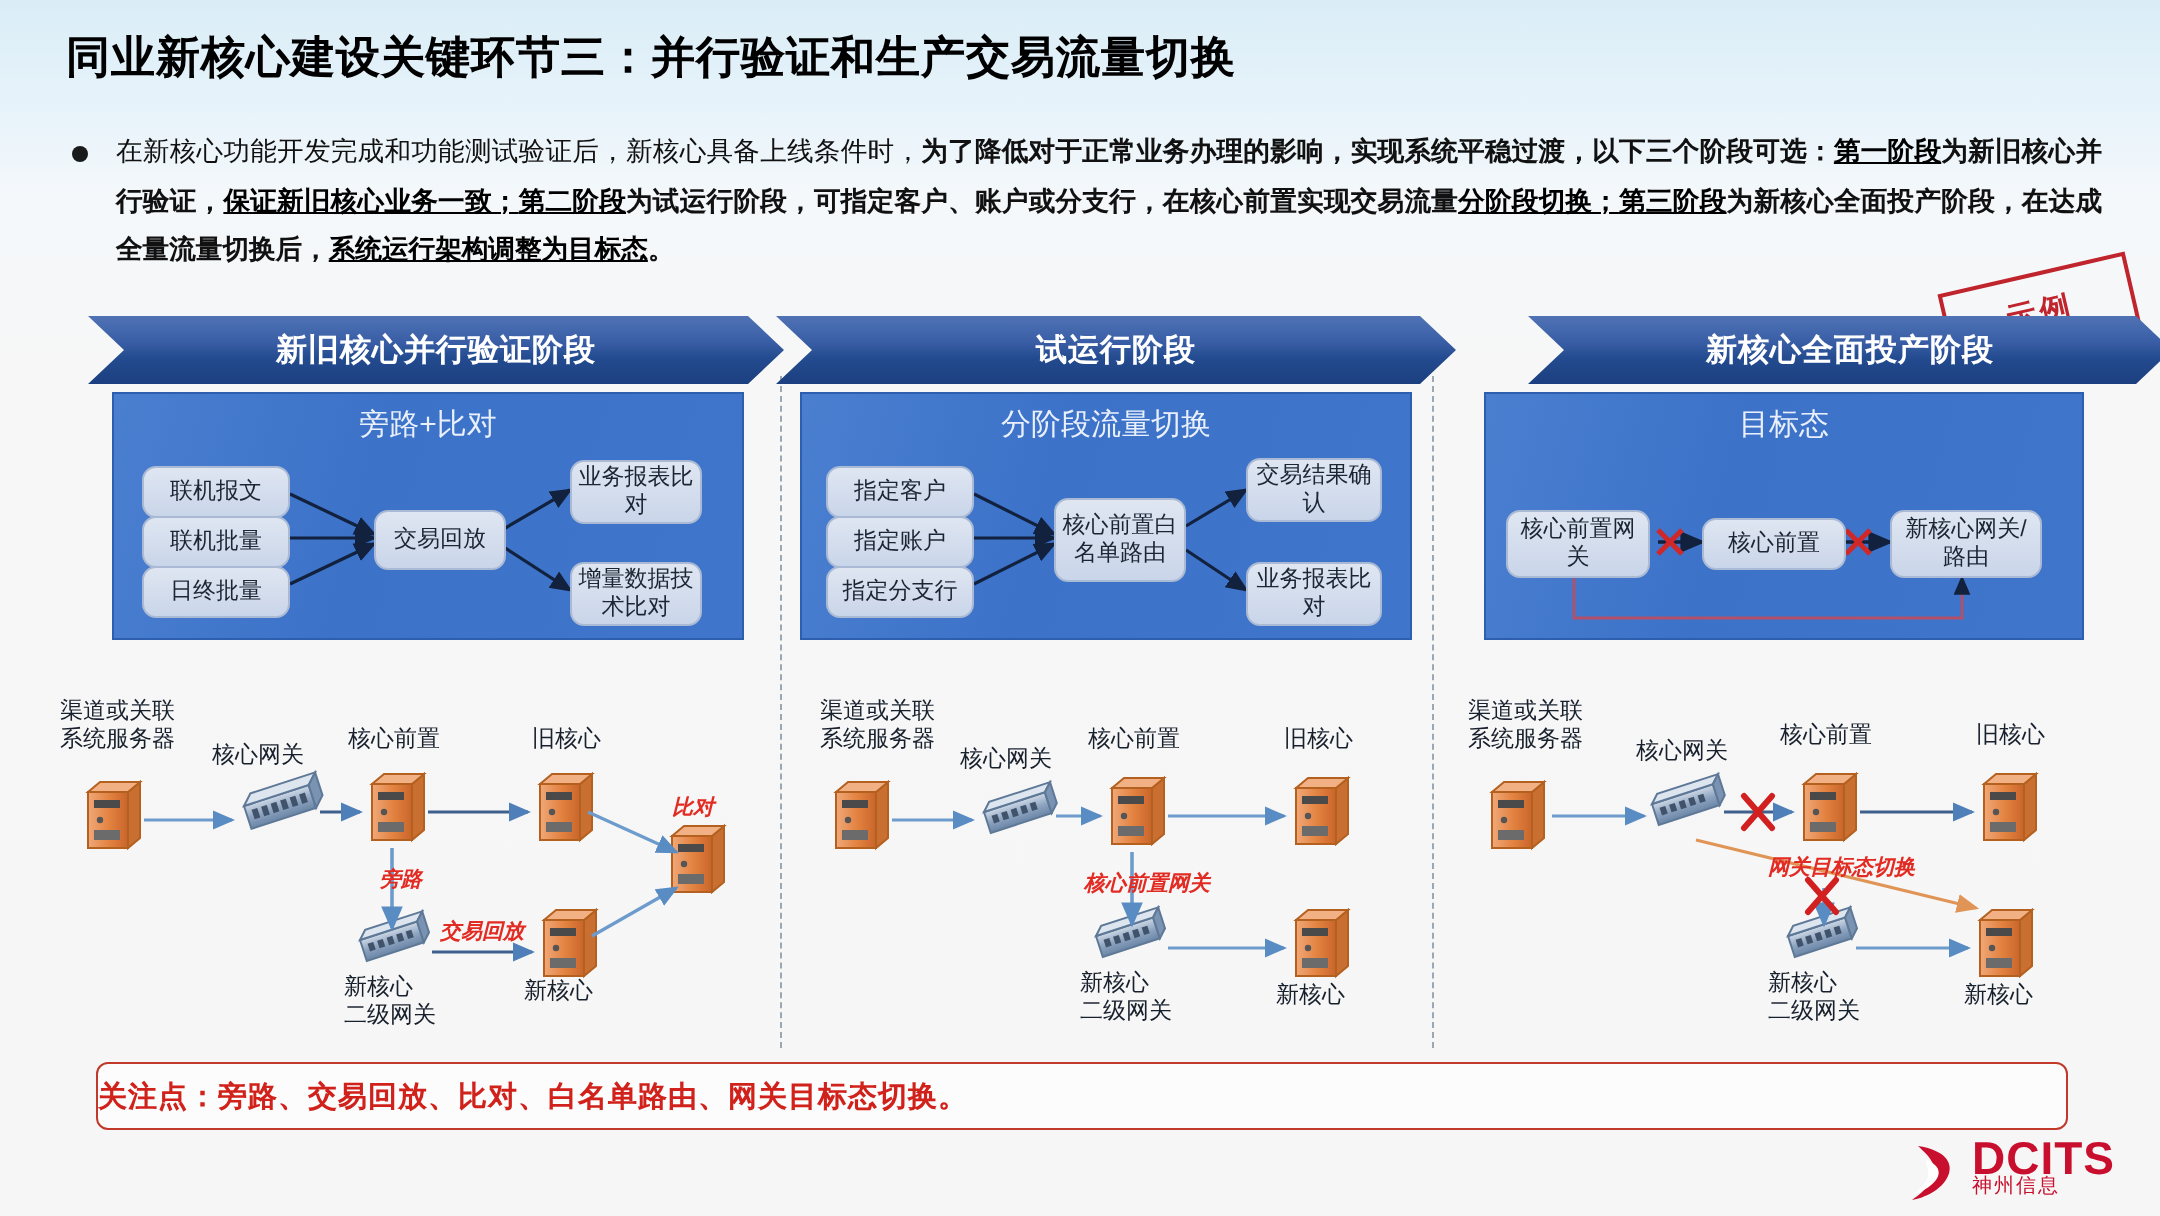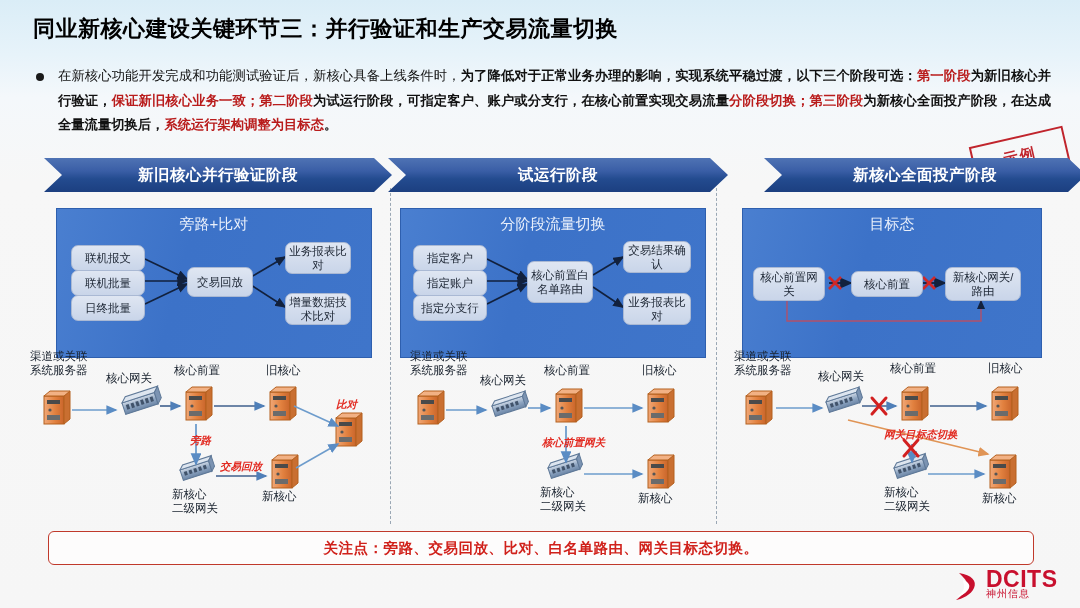--- a/index.html
+++ b/index.html
@@ -24,21 +24,21 @@
   .bullet-row { display: flex; align-items: flex-start; }
   .bullet-dot {
     width: 8px; height: 8px; border-radius: 50%; background: #1a1a1a;
     margin: 9px 14px 0 0; flex: 0 0 auto;
   }
   .para {
     font-size: 13.3px; line-height: 24.5px; color: #111; text-align: justify;
     font-weight: 400;
   }
   .para b { font-weight: bold; color: #111; }
-  .para .red { color: #b91c1c; font-weight: bold; }
+  .para .red { color: #000000; font-weight: bold; text-decoration: underline; }
 
   
   .stamp {
     position: absolute; left: 972px; top: 136px; width: 96px; height: 40px;
     border: 2.5px solid #c0242c; transform: rotate(-13deg);
     display: flex; align-items: center; justify-content: center;
     color: #c0242c; font-size: 15px; font-weight: bold; letter-spacing: 2px;
     z-index: 1;
   }
 
@@ -58,21 +58,21 @@
   
   .divider {
     position: absolute; top: 188px; width: 0; height: 336px;
     border-left: 1.4px dashed #9aa7b4;
   }
   .divider.d1 { left: 390px; }
   .divider.d2 { left: 716px; }
 
   
   .panel {
-    position: absolute; top: 208px; height: 150px;
+    position: absolute; top: 196px; height: 124px;
     background: linear-gradient(105deg,#4a7fd0 0%, #3c72c8 40%, #3f75ca 100%);
     border: 1px solid #2e5fae;
     padding-left: 16px;
   }
   .panel.p1 { left: 56px;  width: 316px; }
   .panel.p2 { left: 400px; width: 306px; }
   .panel.p3 { left: 742px; width: 300px; }
   .panel-title {
     position: absolute; top: 6px; left: 0; width: 100%;
     text-align: center; color: #eaf0fb; font-size: 15px; font-weight: 500;
@@ -96,21 +96,21 @@
   .topo .lbl {
     position: absolute; font-size: 11.5px; color: #17202c; line-height: 13.5px;
     white-space: nowrap; font-weight: 500;
   }
   .topo .lbl.red { color: #e22b22; font-style: italic; font-weight: bold; font-size: 10.5px; }
 
   
   .keybox {
     position: absolute; left: 48px; top: 531px; width: 986px; height: 34px;
     border: 1.6px solid #c0392b; border-radius: 6px; background: #fdfcfc;
-    display: flex; align-items: center; justify-content: center;
+    display: flex; align-items: center; 
   }
   .keybox span { color: #d0211b; font-size: 14.5px; font-weight: bold; letter-spacing: .5px; }
 
   
   .logo { position: absolute; left: 952px; top: 570px; width: 112px; height: 34px; }
   .logo-text { position: absolute; left: 34px; top: 0px; }
   .logo-en { font-size: 23px; font-weight: bold; color: #c8102e; letter-spacing: .5px; line-height: 18px; }
   .logo-cn { font-size: 10px; color: #c8102e; letter-spacing: 1px; line-height: 12px; }
 </style>
 </head>

